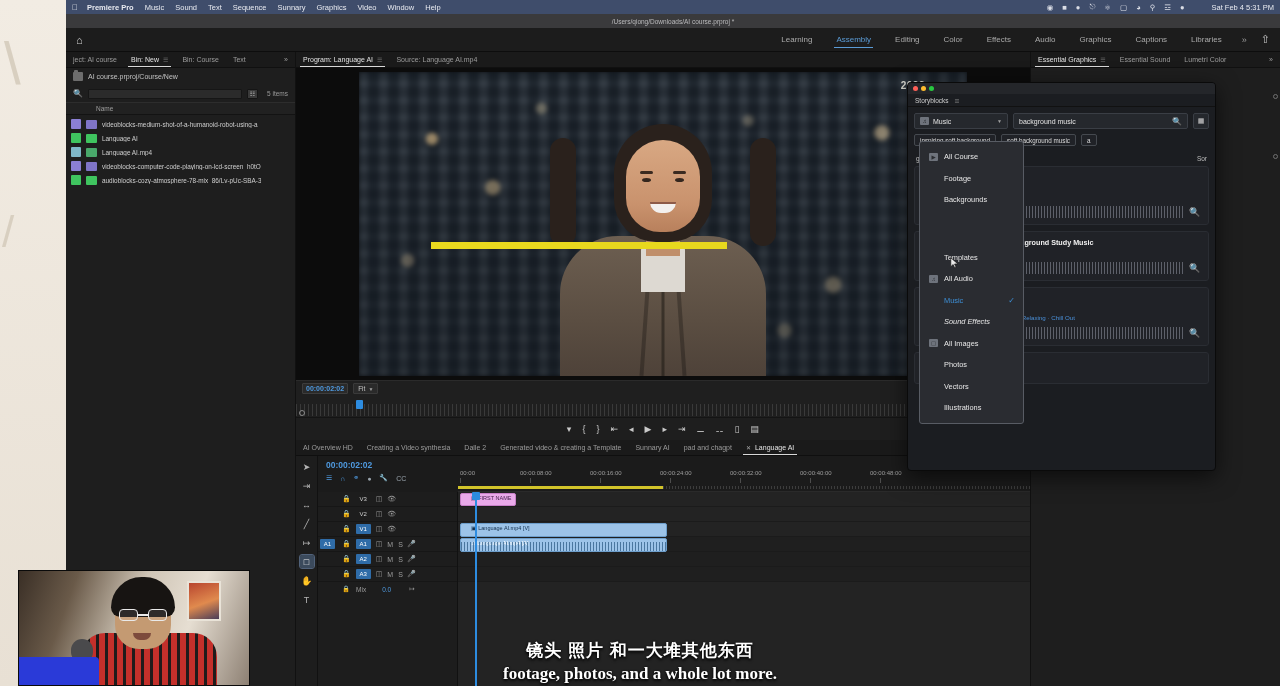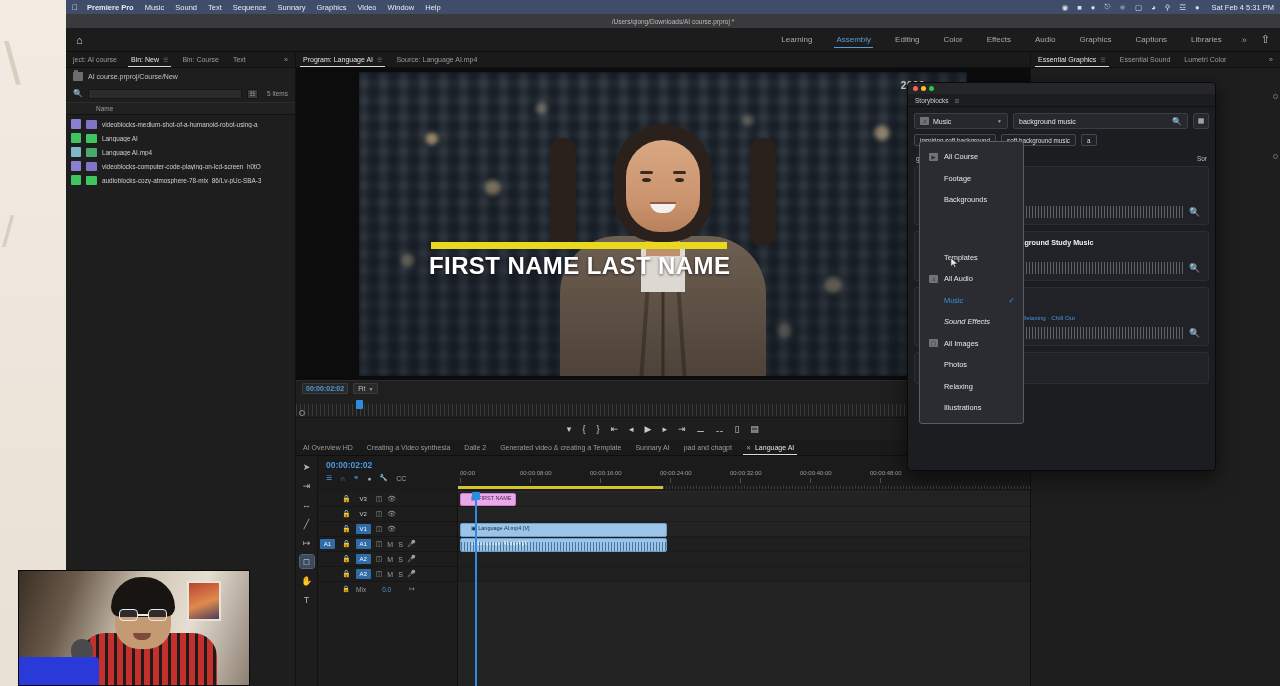--- a/index.html
+++ b/index.html
@@ -16,21 +16,21 @@
 
   
   .menubar { position:absolute; left:66px; top:0; width:1214px; height:14px;
     background:#3f4d6b; display:flex; align-items:center; color:#e8eaf0;
     font-size:7.5px; padding:0 6px; z-index:40; }
   .menubar .apple { font-size:8px; margin-right:9px; }
   .menubar .mi { margin-right:11px; white-space:nowrap; }
   .menubar .mi.bold { font-weight:bold; }
   .menubar .spacer { flex:1; }
   .menubar .si { margin-left:9px; display:inline-flex; align-items:center; opacity:.92; }
-  .menubar .clock { margin-left:12px; white-space:nowrap; }
+  .menubar .clock { margin-left:27px; white-space:nowrap; }
 
   
   .pwin { position:absolute; left:66px; top:14px; width:1214px; height:672px;
     background:#232323; display:flex; flex-direction:column; z-index:30; }
   .titlebar { height:14px; background:#3a3a3c; display:flex; align-items:center;
     justify-content:center; color:#b9b9bb; font-size:6.5px; }
 
   
   .wsbar { height:24px; background:#1c1c1c; border-bottom:1px solid #0d0d0d;
     display:flex; align-items:center; padding:0 10px; }
@@ -472,21 +472,20 @@
                   <div class="brow l"></div>
                   <div class="brow r"></div>
                   <div class="eye l"></div>
                   <div class="eye r"></div>
                   <div class="mouth"></div>
                 </div>
               </div>
 
               <div class="year">2023</div>
               <div class="lt-bar"></div>
-              <div class="lt-name">FIRST NAME LAST NAME</div>
             </div>
           </div>
 
           <div class="monctl">
             <span class="tc-blue">00:00:02:02</span>
             <span class="fitsel">
               <span>Fit</span>
               <span class="caret">▼</span>
             </span>
             <span class="gap"></span>
@@ -811,21 +810,21 @@
         <span>Sound Effects</span>
       </div>
       <div class="dd-item">
         <span class="dd-ico">▢</span>
         <span>All Images</span>
       </div>
       <div class="dd-item" style="padding-left:24px;">
         <span>Photos</span>
       </div>
       <div class="dd-item" style="padding-left:24px;">
-        <span>Relaxing</span>
+        <span>Vectors</span>
       </div>
       <div class="dd-item" style="padding-left:24px;">
         <span>Illustrations</span>
       </div>
 
       <svg class="cursor" viewBox="0 0 12 16">
         <path d="M1 1 L1 13 L4.2 10.1 L6.3 14.6 L8.2 13.7 L6.1 9.4 L10.5 9.2 Z" fill="#eaeaea" stroke="#1a1a1a" stroke-width="1"></path>
       </svg>
     </div>
   </div>
@@ -844,14 +843,18 @@
     <div class="mo"></div>
     <div class="mic">
       <div class="mic-cap"></div>
       <div class="mic-stem"></div>
     </div>
     <div class="blue">
       
     </div>
   </div>
 
+  <div class="subs">
+    <div class="sub-cn">镜头 照片 和一大堆其他东西</div>
+    <div class="sub-en">footage, photos, and a whole lot more.</div>
+  </div>
 
 </div>
 
 </body></html>

